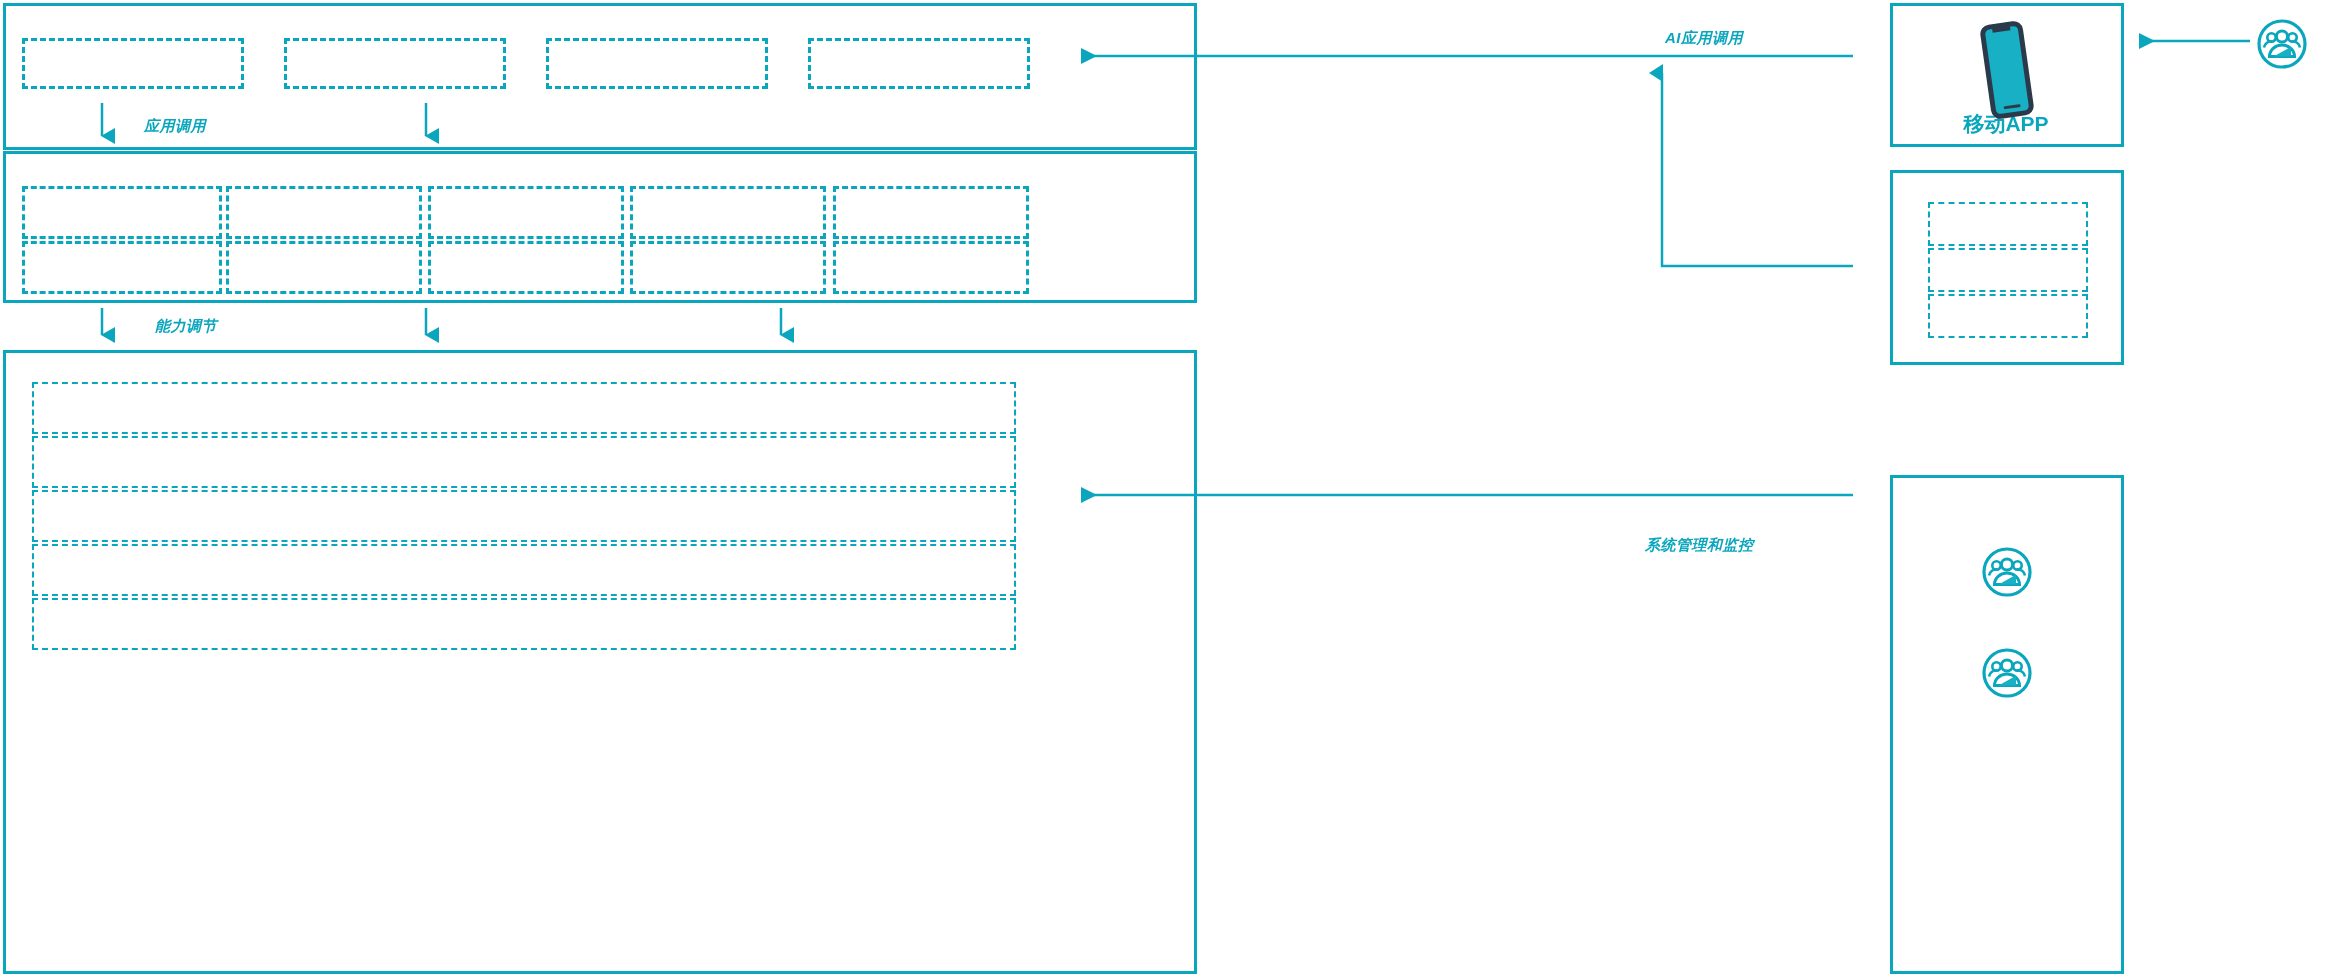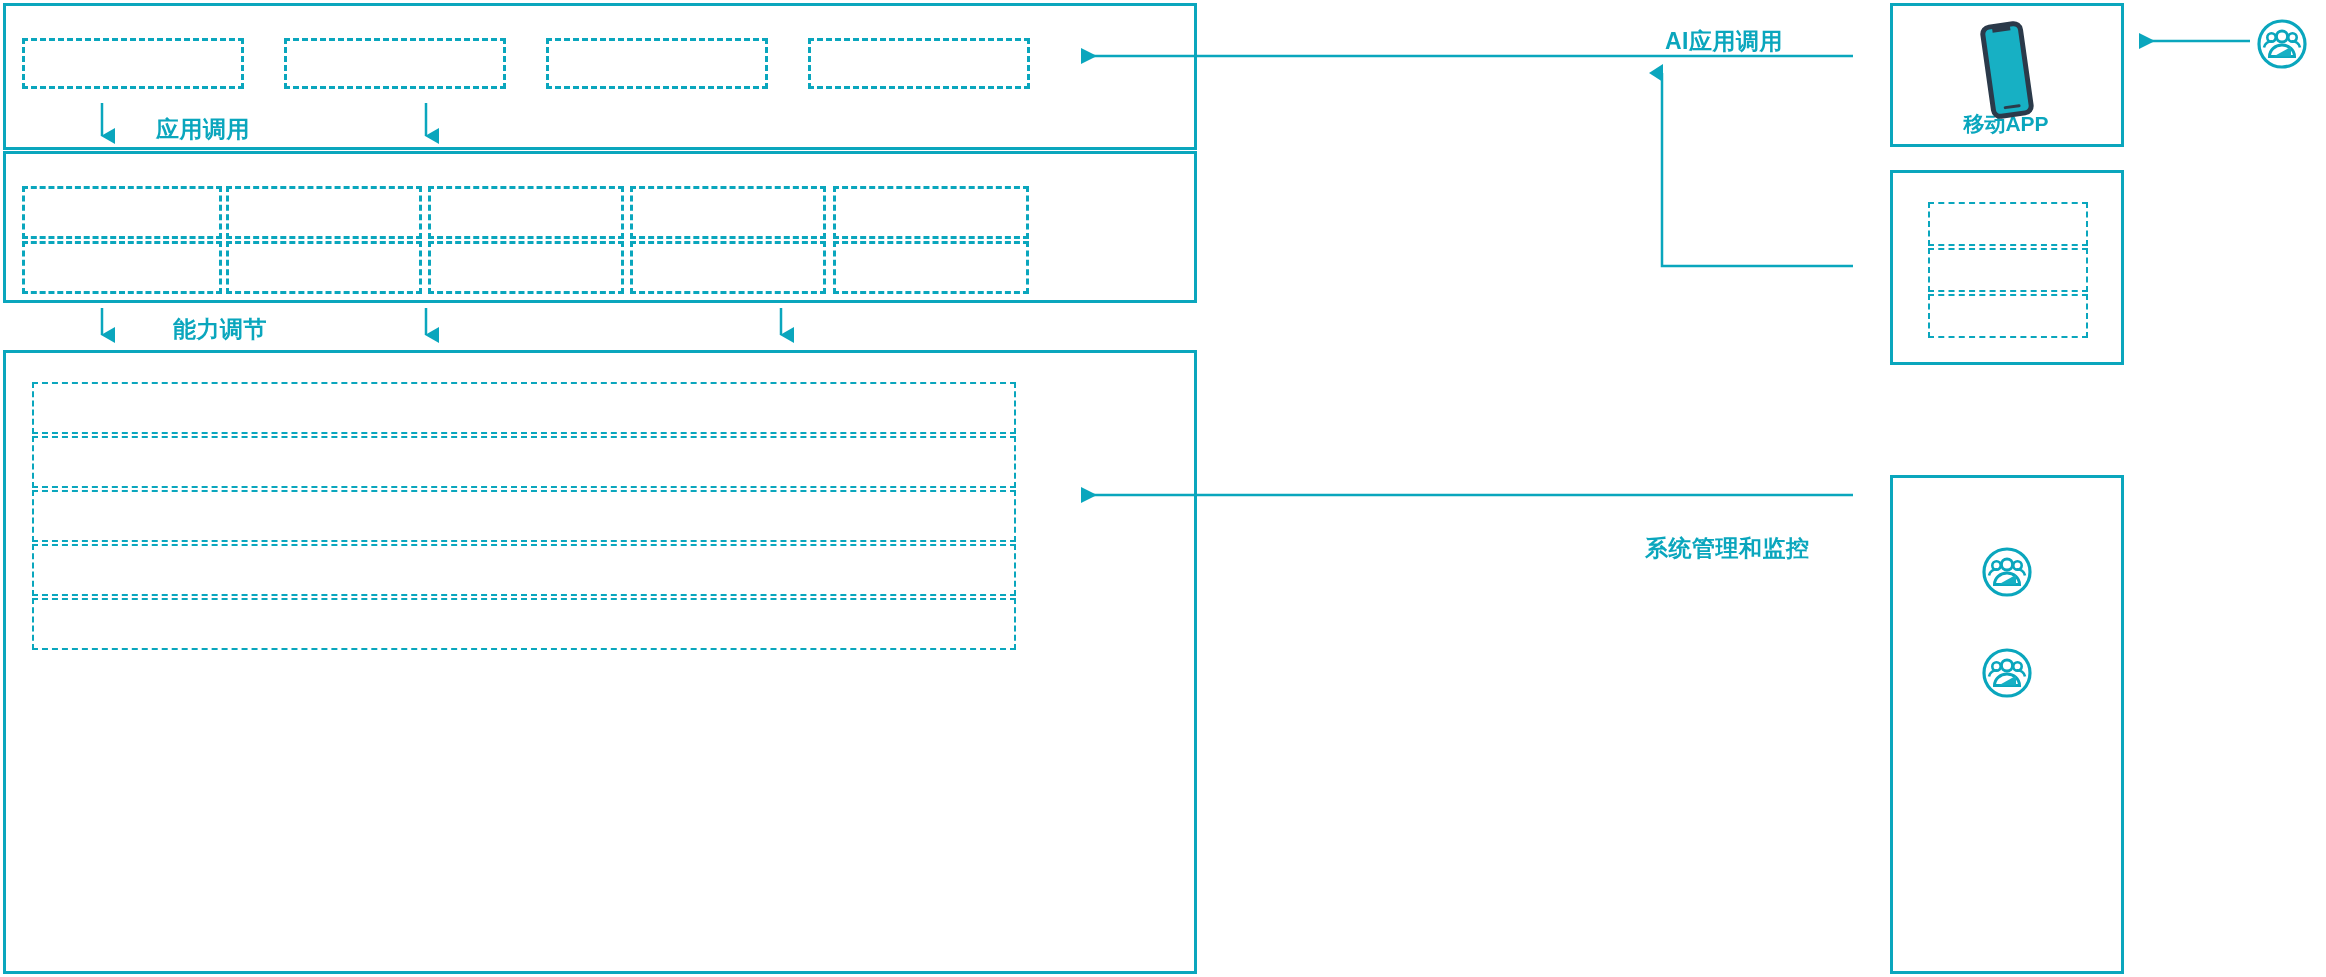--- a/index.html
+++ b/index.html
@@ -36,25 +36,26 @@
   }
   .dbox.fine {
     border-width: 2px;
     border-style: dashed;
   }
 
   
   .flow-label {
     position: absolute;
     color: #0aa6bd;
-    font-size: 23px;
+    font-size: 15px;
     font-weight: bold;
     white-space: nowrap;
     letter-spacing: 0.5px;
     line-height: 1;
+    font-style: italic;
   }
 
   .panel-caption {
     position: absolute;
     color: #0aa6bd;
     font-size: 21px;
     font-weight: bold;
     white-space: nowrap;
     text-align: center;
     line-height: 1;
@@ -109,22 +110,22 @@
 
   <div class="panel" style="left:1890px;top:170px;width:234px;height:195px;">
   </div>
   <div class="dbox fine" style="left:1928px;top:202px;width:160px;height:44px;"></div>
   <div class="dbox fine" style="left:1928px;top:248px;width:160px;height:44px;"></div>
   <div class="dbox fine" style="left:1928px;top:294px;width:160px;height:44px;"></div>
 
   <div class="panel" style="left:1890px;top:475px;width:234px;height:499px;">
   </div>
 
-  <div class="flow-label" style="left:156px;top:118px;">应用调用</div>
-  <div class="flow-label" style="left:173px;top:318px;">能力调节</div>
+  <div class="flow-label" style="left:144px;top:118px;">应用调用</div>
+  <div class="flow-label" style="left:155px;top:318px;">能力调节</div>
   <div class="flow-label" style="left:1665px;top:30px;">AI应用调用</div>
   <div class="flow-label" style="left:1645px;top:537px;">系统管理和监控</div>
 
   <svg class="overlay" viewBox="0 0 2326 977" width="2326" height="977" xmlns="http://www.w3.org/2000/svg">
 
     <defs>
       <marker id="mk-down" markerWidth="16" markerHeight="14" refX="8" refY="13" orient="auto" markerUnits="userSpaceOnUse">
         <path d="M0,0 L16,0 L8,14 Z" fill="#0aa6bd"></path>
       </marker>
       <marker id="mk-left" markerWidth="16" markerHeight="16" refX="15" refY="8" orient="auto" markerUnits="userSpaceOnUse">

